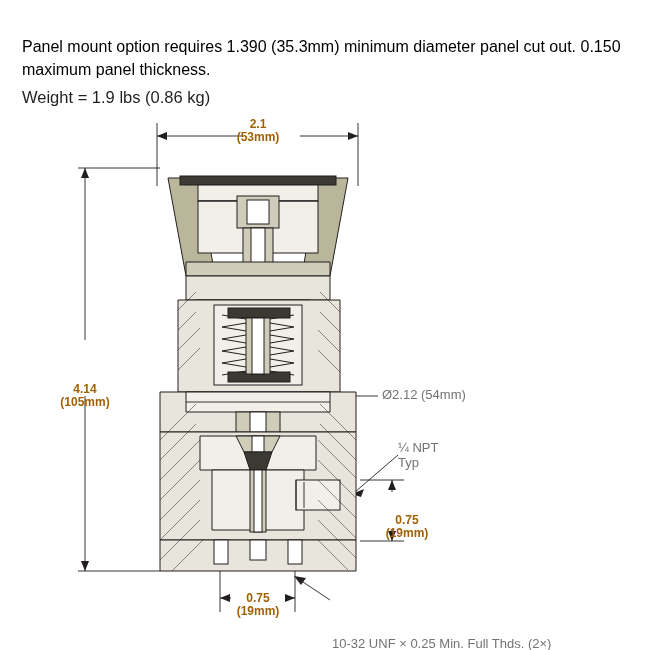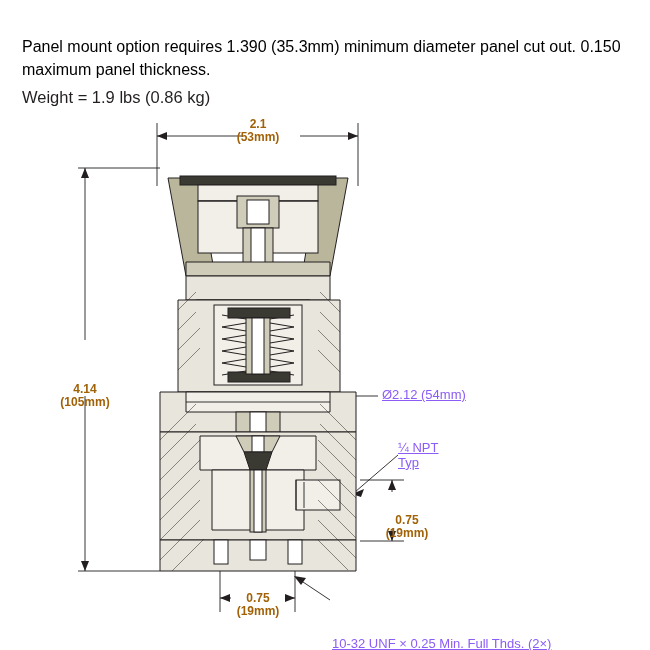--- a/index.html
+++ b/index.html
@@ -37,23 +37,22 @@
     line-height: 1.12;
     color: #a16207;
     text-align: center;
     white-space: nowrap;
     font-weight: bold;
   }
   .callout {
     position: absolute;
     font-size: 13px;
     line-height: 1.15;
-    color: #8b5cf6;
+    color: #737373;
     white-space: nowrap;
-    text-decoration: underline;
   }
   svg.drawing {
     position: absolute;
     left: 0;
     top: 0;
     width: 650px;
     height: 650px;
   }
   .d-line { stroke: #231f20; stroke-width: 1; fill: none; }
   .d-thin { stroke: #231f20; stroke-width: 0.9; fill: none; }

